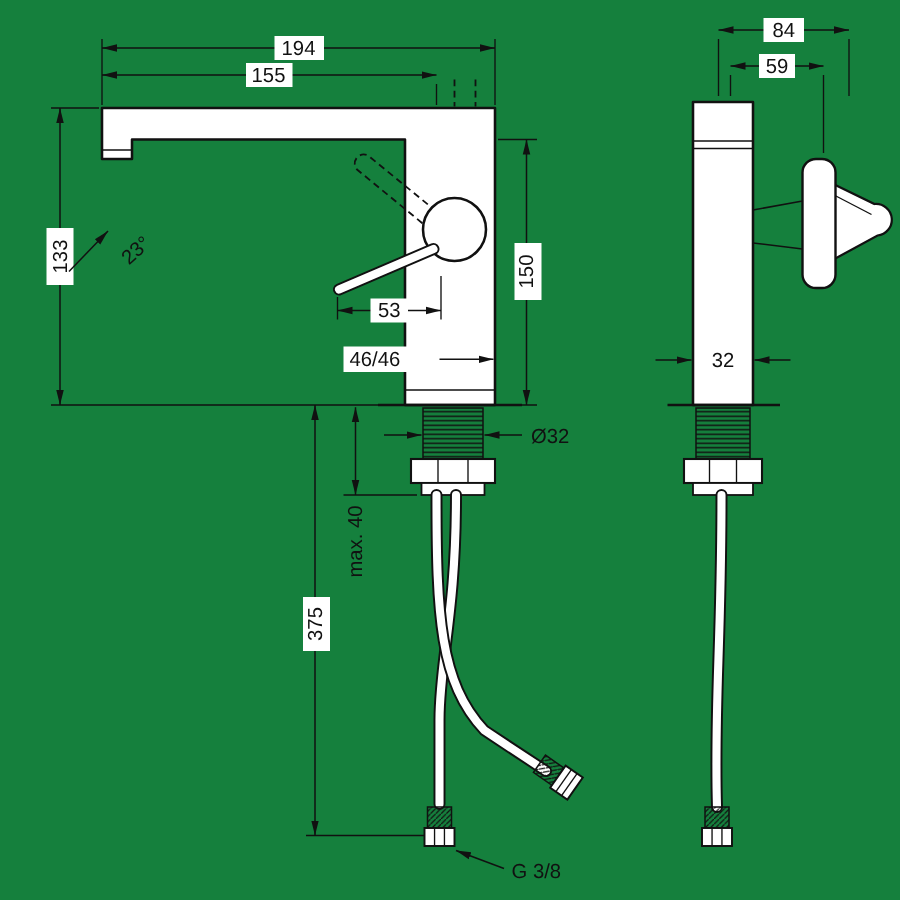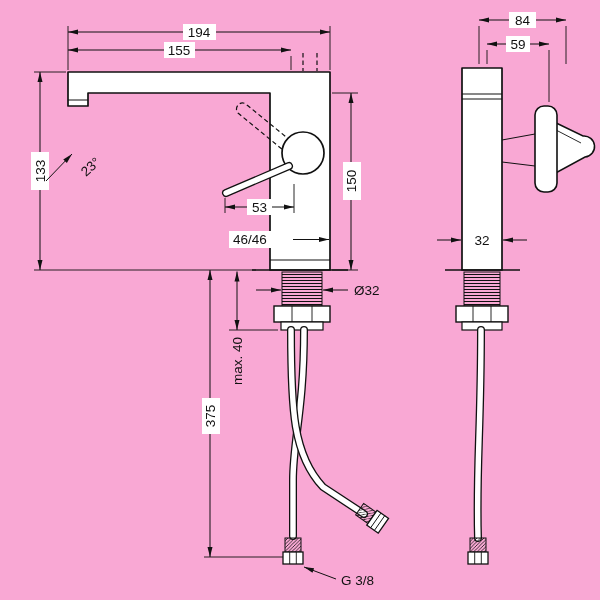--- a/index.html
+++ b/index.html
@@ -1,16 +1,16 @@
 <!DOCTYPE html>
 <html><head>
 <meta charset="utf-8">
 <style>
   html,body{margin:0;padding:0;background:#fff;}
-  .page{width:600px;height:600px;background:#f9a8d4;position:relative;overflow:hidden;}
+  .page{width:600px;height:600px;background:#15803d;position:relative;overflow:hidden;}
   svg{display:block;}
   svg text{
     font-family:"Liberation Sans","DejaVu Sans",sans-serif;
     font-size:13.5px;
     fill:#111;
   }
   .outline{stroke:#111;stroke-width:1.7;fill:#fff;stroke-linejoin:round;}
   .detail{stroke:#111;stroke-width:1;fill:none;}
   .thin{stroke:#111;stroke-width:0.9;fill:none;}
   .dim{stroke:#111;stroke-width:1;fill:none;}

